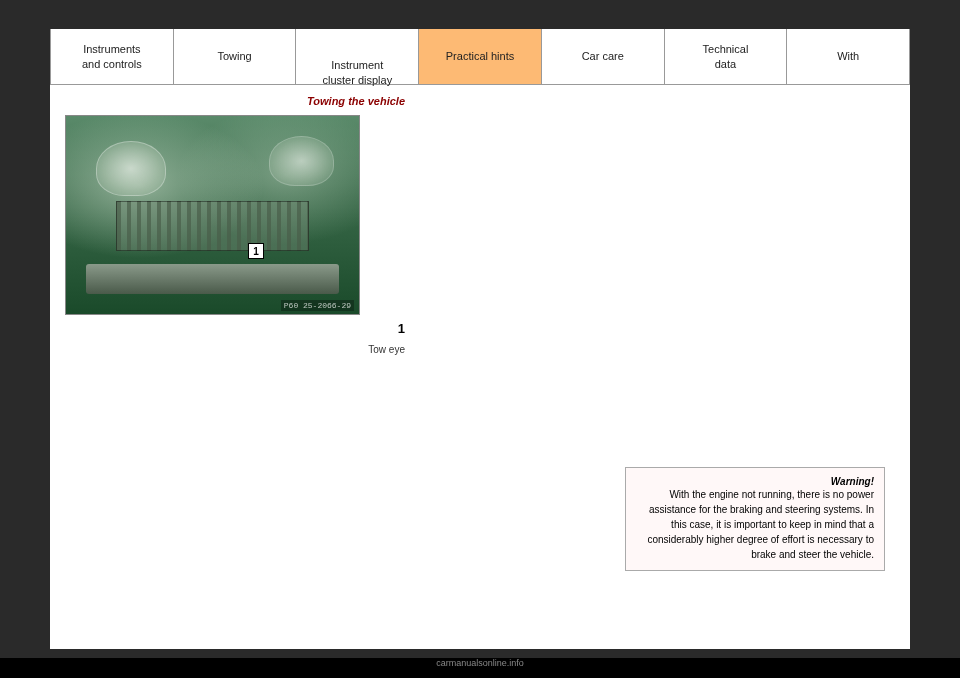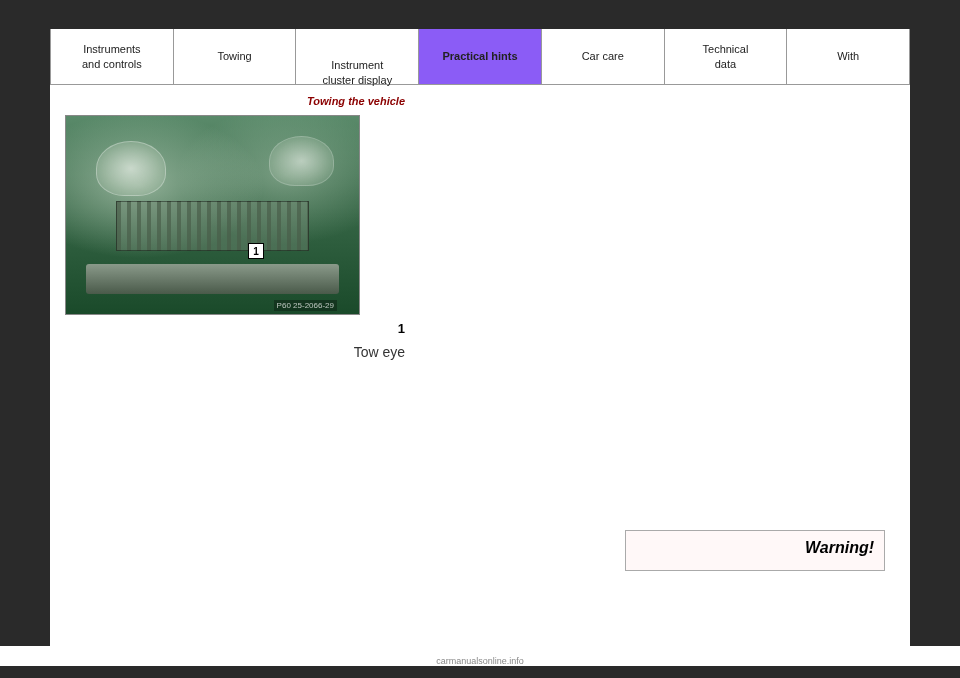--- a/index.html
+++ b/index.html
@@ -34,22 +34,22 @@
       color: #222;
       border-right: 1px solid #999;
       padding: 4px 6px;
       cursor: pointer;
       line-height: 1.3;
     }
     .nav-tab:first-child {
       border-left: 1px solid #999;
     }
     .nav-tab.active {
-      background: #8b5cf6;
-      font-weight: bold;
+      background: #fdba74;
+      font-weight: normal;
     }
     
     .content-area {
       display: flex;
       height: calc(100% - 44px);
       padding: 10px 15px;
       position: relative;
       text-align: right;
     }
     .left-column {
@@ -147,73 +147,73 @@
       align-items: center;
       justify-content: center;
       font-size: 10px;
       font-weight: bold;
       color: #000;
     }
     
     .image-caption {
       position: absolute;
       bottom: 3px;
-      right: 22px;
+      right: 5px;
       font-size: 8px;
       color: rgba(255,255,255,0.7);
       background: rgba(0,0,0,0.3);
       padding: 1px 3px;
+      font-family: Liberation Mono, monospace;
     }
     
     .num-label {
       font-size: 13px;
       font-weight: bold;
       color: #000;
       margin-top: 6px;
       margin-bottom: 6px;
     }
     
     .body-text {
-      font-size: 14px;
+      font-size: 10px;
       color: #333;
       line-height: 1.5;
       margin-bottom: 0;
     }
     
     .warning-box {
       position: absolute;
       bottom: 80px;
       right: 10px;
       width: 260px;
       border: 1px solid #aaa;
       background: #fff8f8;
       padding: 8px 10px;
     }
     .warning-title {
-      font-size: 16px;
-      font-weight: bold;
-      color: #000;
-      margin-bottom: 5px;
+      font-size: 10px;
+      font-weight: bold;
+      color: #000;
       font-style: italic;
     }
     .warning-text {
       font-size: 10px;
       color: #000;
       line-height: 1.5;
     }
     
     .footer-bar {
       position: absolute;
-      bottom: 12px;
+      bottom: 0;
       left: 0;
       right: 0;
       height: 20px;
-      background: #ffffff;
-      display: flex;
-      align-items: flex-end;
+      background: #000000;
+      display: flex;
+      align-items: flex-start;
       justify-content: center;
     }
     .footer-text {
       color: #888;
       font-size: 9px;
     }
   </style>
 </head>
 <body>
 
@@ -261,20 +261,21 @@
       </div>
 
       <div class="num-label">1</div>
       <div class="body-text">Tow eye</div>
     </div>
 
     <div class="right-column">
 
       <div class="warning-box">
         <div class="warning-title">Warning!</div>
+        <div class="warning-text">With the engine not running, there is no power assistance for the braking and steering systems. In this case, it is important to keep in mind that a considerably higher degree of effort is necessary to brake and steer the vehicle.</div>
       </div>
     </div>
   </div>
 </div>
 
 <div class="footer-bar">
   <span class="footer-text">carmanualsonline.info</span>
 </div>
 
 </body></html>

